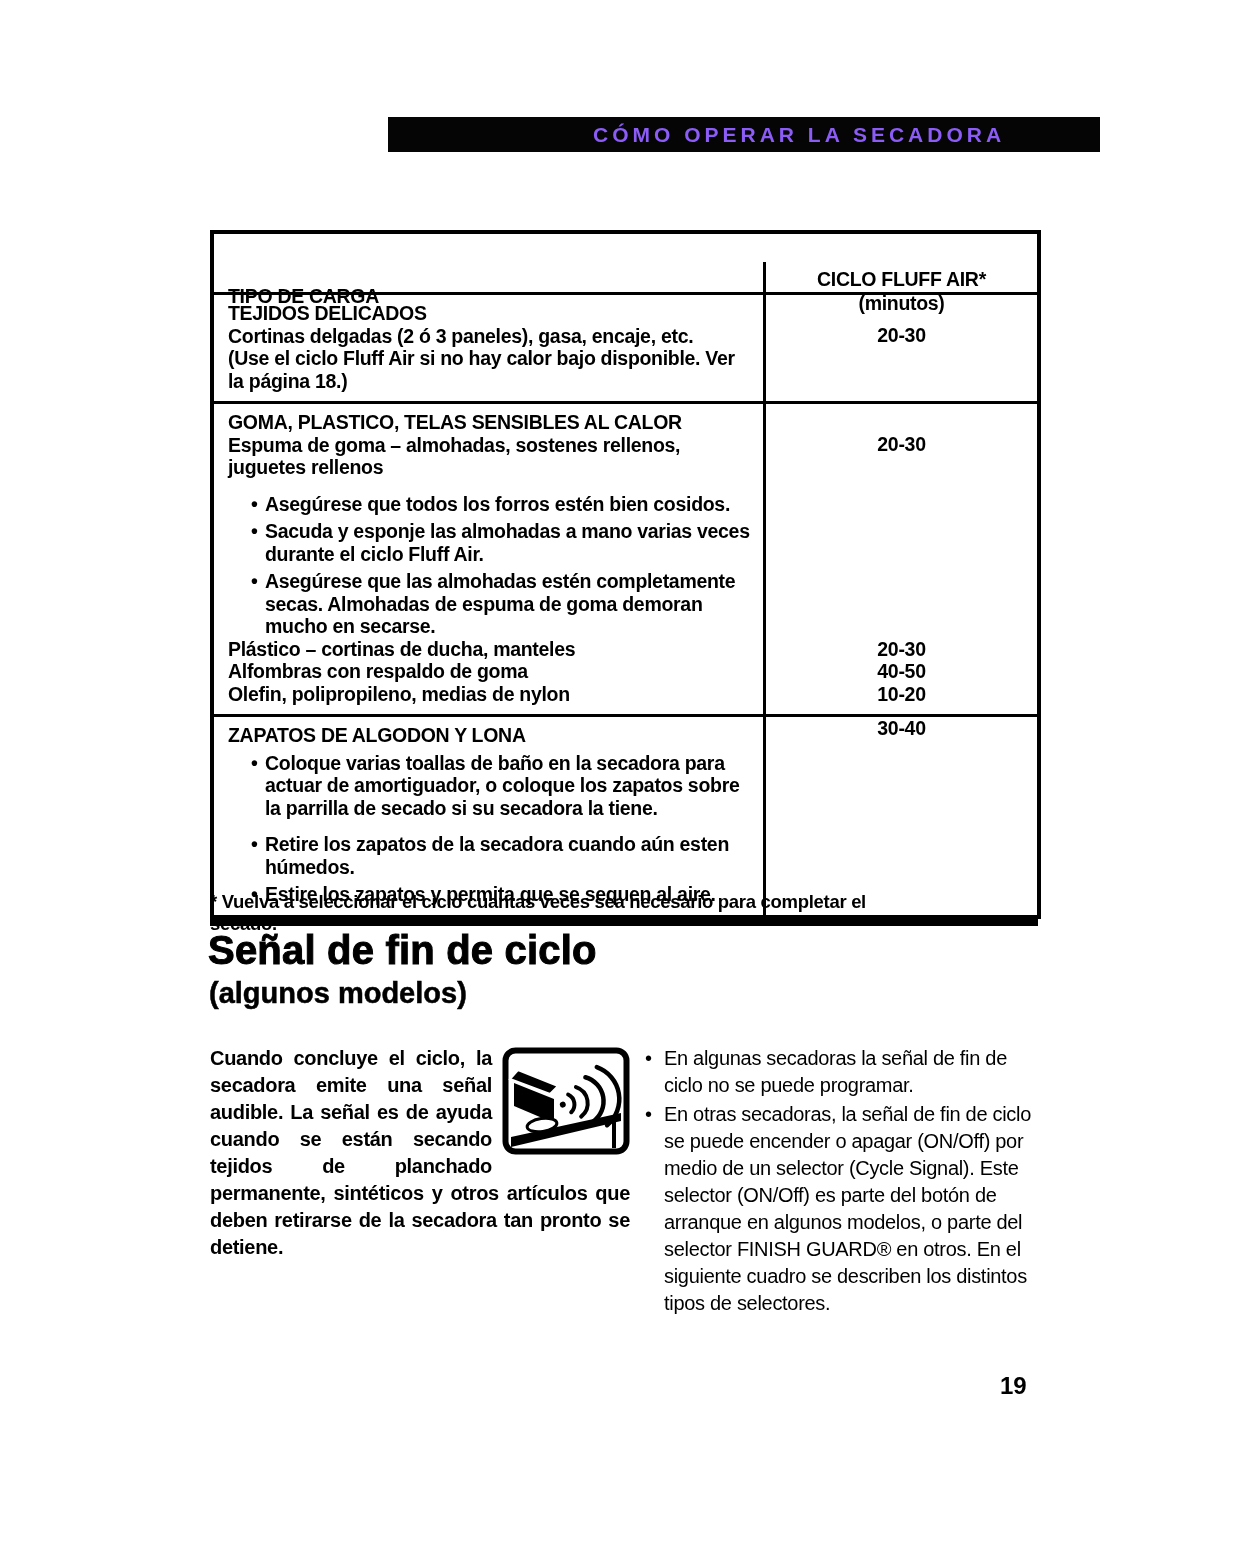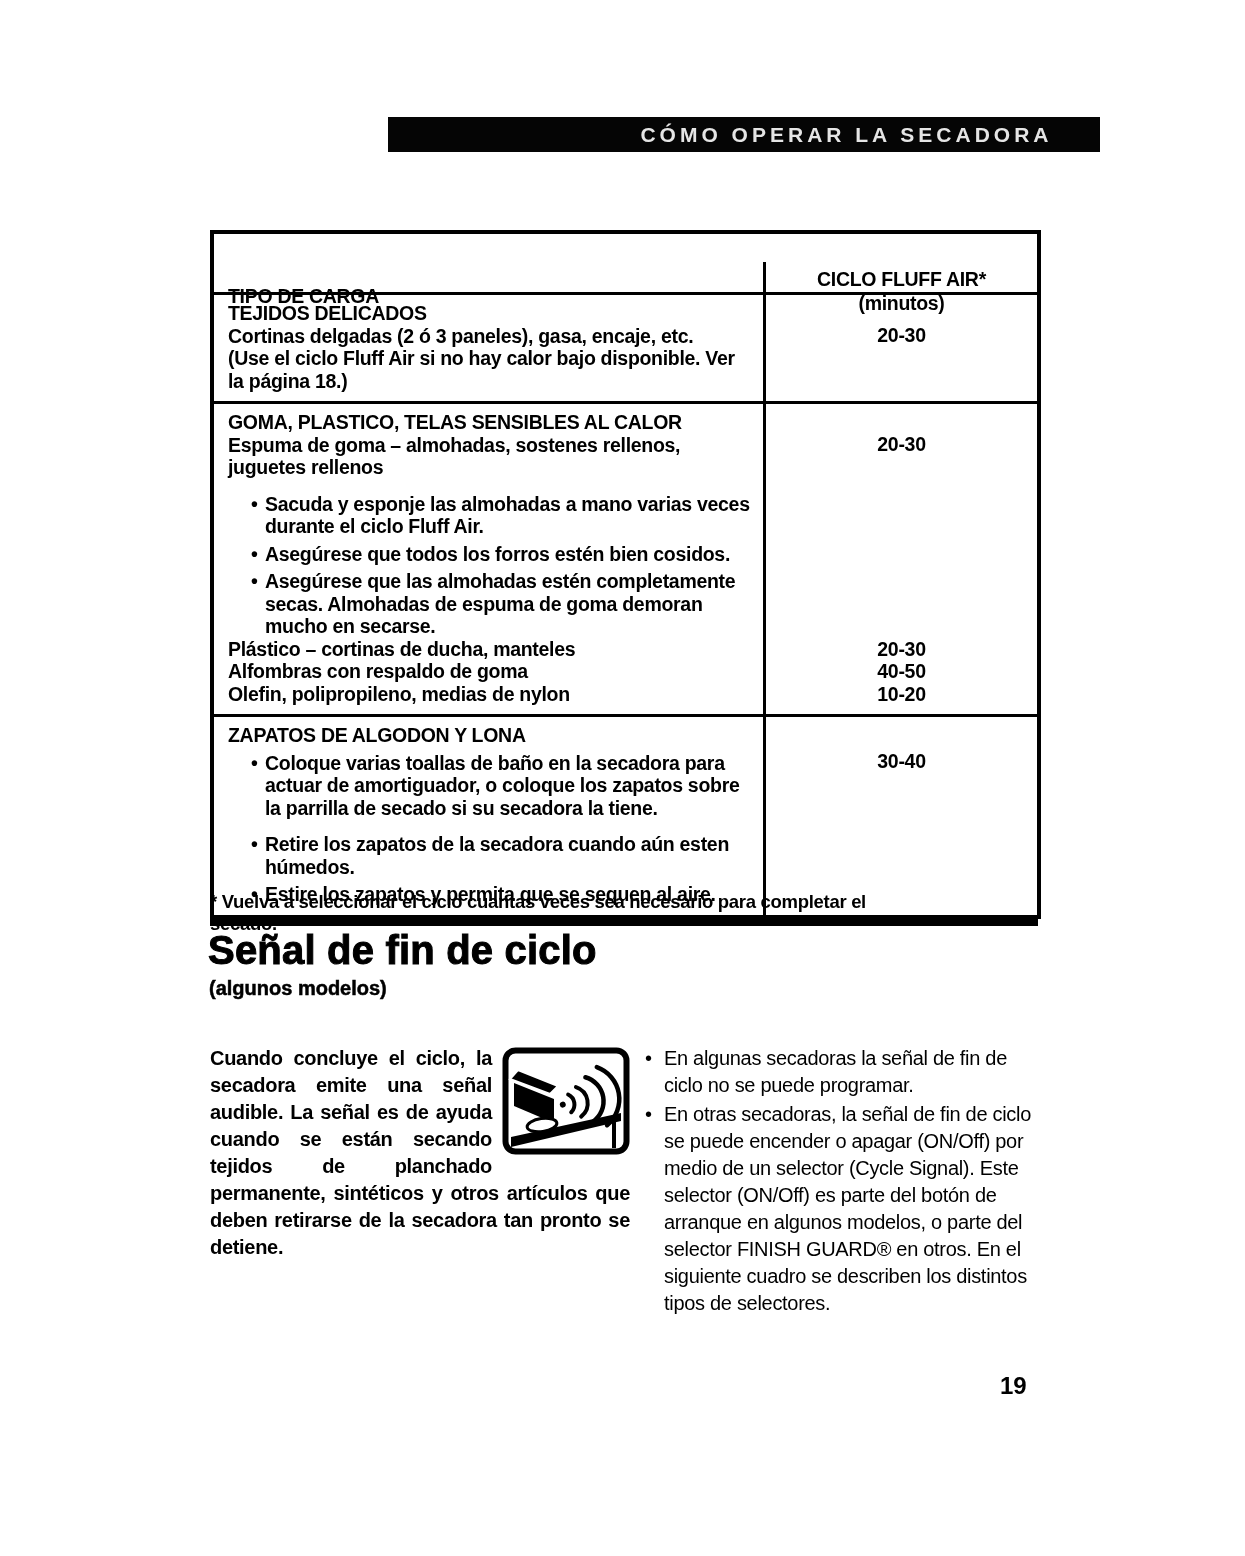--- a/index.html
+++ b/index.html
@@ -4,22 +4,22 @@
 <style>
   html,body { margin:0; padding:0; background:#e8e8e8; }
   .page {
     position:relative; width:1245px; height:1556px; background:#ffffff;
     font-family:"Liberation Sans", sans-serif; color:#000; overflow:hidden;
     margin:0 auto;
   }
   
   .header-bar {
     position:absolute; left:388px; top:117px; width:712px; height:35px;
-    background:#050505; color:#e5e5e5; display:flex; align-items:center;
-    justify-content:center; box-sizing:border-box; padding-left:205px;
+    background:#050505; color:#8b5cf6; display:flex; align-items:center;
+    justify-content:flex-start; box-sizing:border-box; padding-left:205px;
   }
   .header-bar span {
     font-size:21px; font-weight:bold; letter-spacing:4px; white-space:nowrap;
   }
   
   .doc-table {
     position:absolute; left:210px; top:230px; width:831px;
     border:4px solid #000; box-sizing:border-box;
     font-size:19.5px; font-weight:bold; letter-spacing:-0.3px; line-height:22.5px;
   }
@@ -31,31 +31,31 @@
   .rcell {
     flex:1; border-left:3px solid #000; box-sizing:border-box;
     text-align:center; font-weight:bold;
   }
   .rowgroup.thead { height:58px; }
   .thead .lcell { display:flex; align-items:flex-end; padding-bottom:8px; }
   .thead .rcell { padding-top:5px; line-height:24px;margin-top:28px; }
   .row-title { text-transform:none; }
   .time-r1 { padding-top:29px; }
   .time-r2 { padding-top:29px; }
-  .time-r3 { padding-top:33px; }
+  .time-r3 { }
   .bullet { position:relative; padding-left:37px; margin-top:5px; }
   .bullet::before { content:"•"; position:absolute; left:23px; }
   .pairline { line-height:22.5px; }
   
   .footnote { position:absolute; left:210px; top:891px; width:682px;
     font-size:18.5px; font-weight:bold; letter-spacing:-0.3px; }
   .rule { position:absolute; left:210px; top:919px; width:828px; height:7px; background:#000; }
   .sec-title { position:absolute; left:208px; top:928px; font-size:40px;
     font-weight:900; letter-spacing:0.2px; -webkit-text-stroke:1px #000; }
-  .sec-subtitle { position:absolute; left:209px; top:977px; font-size:20px;
+  .sec-subtitle { position:absolute; left:209px; top:977px; font-size:29px;
     font-weight:900; -webkit-text-stroke:0.5px #000; }
   
   .cols { position:absolute; left:210px; top:1012px; width:831px; display:flex;margin-top:33px; }
   .colL { width:420px; font-size:20px; line-height:27px; font-weight:bold;
     letter-spacing:-0.3px; text-align:justify; }
   .illus { float:right; width:128px; height:108px; margin:2px 0 6px 10px; }
   .colR { width:396px; margin-left:15px; font-size:20px; line-height:27px;
     font-weight:normal; letter-spacing:-0.3px; }
   .rbullet { position:relative; padding-left:19px; margin-bottom:2px; }
   .rbullet::before { content:"•"; position:absolute; left:0; }
@@ -100,22 +100,22 @@
     <div class="rowgroup">
       <div class="srow">
         <div class="lcell">
           <div class="row-title">GOMA, PLASTICO, TELAS SENSIBLES AL CALOR</div>
           <div>Espuma de goma – almohadas, sostenes rellenos, juguetes rellenos</div>
         </div>
         <div class="rcell time-r2">20-30</div>
       </div>
       <div class="srow">
         <div class="lcell np">
+          <div class="bullet">Asegúrese que todos los forros estén bien cosidos.</div>
           <div class="bullet">Sacuda y esponje las almohadas a mano varias veces durante el ciclo Fluff Air.</div>
-          <div class="bullet">Asegúrese que todos los forros estén bien cosidos.</div>
           <div class="bullet">Asegúrese que las almohadas estén completamente secas. Almohadas de espuma de goma demoran mucho en secarse.</div>
         </div>
         <div class="rcell"></div>
       </div>
       <div class="srow">
         <div class="lcell np">
             <div class="pairline">Plástico – cortinas de ducha, manteles</div>
           </div>
         <div class="rcell pairline">20-30</div>
       </div>

